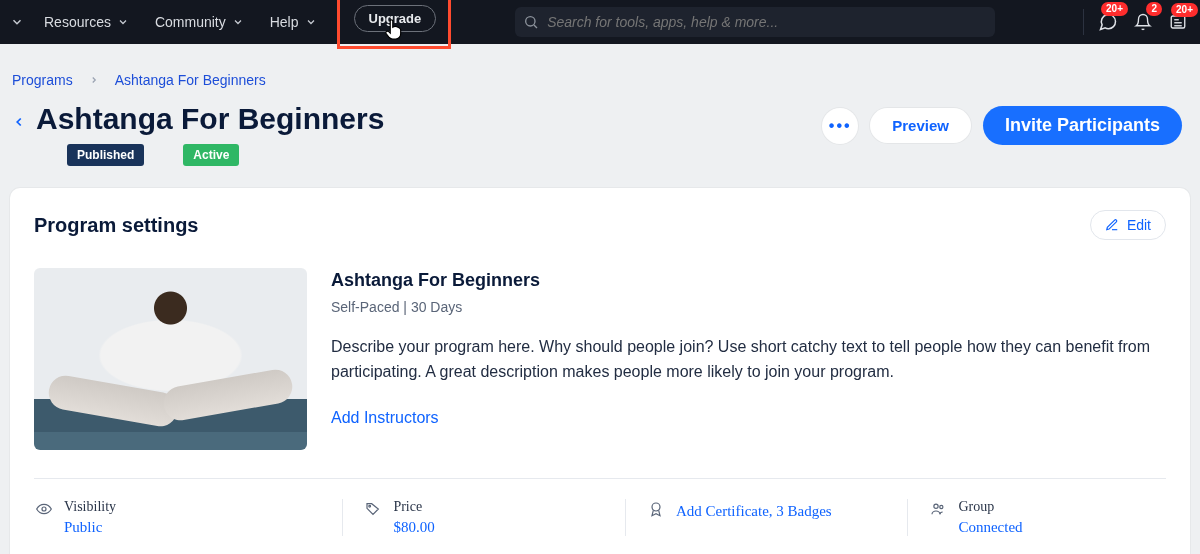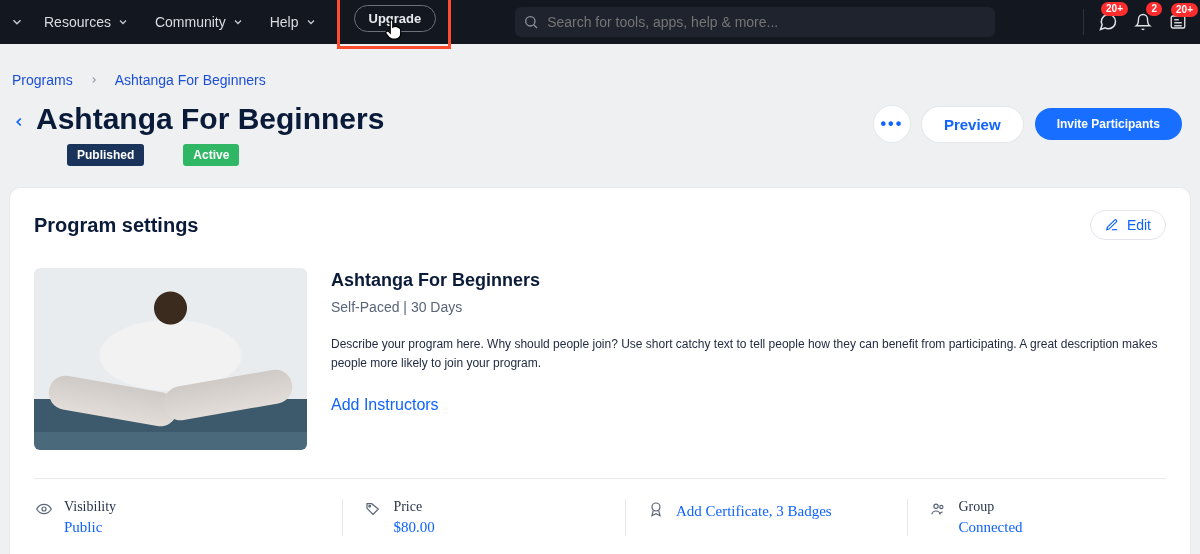--- a/index.html
+++ b/index.html
@@ -67,20 +67,21 @@
     }
     .search {
       background: #1e232e;
       border: none;
       border-radius: 6px;
       height: 30px;
       width: 480px;
       color: #c9ccd1;
       padding: 0 12px 0 32px;
       font-size: 14px;
+      font-style: italic;
     }
     .search-box { position: relative; }
     .search-box .search-ic { position: absolute; left: 8px; top: 50%; transform: translateY(-50%); color: #9aa0a6; }
     .top-right {
       display: flex;
       align-items: center;
       gap: 16px;
       padding-left: 14px;
       border-left: 1px solid #2c3240;
       height: 26px;
@@ -139,21 +140,21 @@
       background: #fff; display:flex;align-items:center;justify-content:center;
       color:#0f63ff; cursor:pointer; box-shadow: 0 0 0 1px rgba(0,0,0,0.04);
       font-weight:700;
     }
     .btn-preview {
       background: #fff; color:#0f63ff; font-weight:600; font-size:15px;
       border-radius: 22px; padding: 9px 22px; cursor:pointer;
       box-shadow: 0 0 0 1px rgba(0,0,0,0.04);
     }
     .btn-invite {
-      background: #186fff; color:#fff; font-weight:600; font-size:12px;
+      background: #186fff; color:#fff; font-weight:600; font-size:18px;
       border-radius: 22px; padding: 9px 22px; cursor:pointer;
     }
     
     .card {
       background:#fff;
       margin: 6px 10px 0 10px;
       border-radius: 10px;
       padding: 22px 24px 0 24px;
       box-shadow: 0 0 0 1px rgba(0,0,0,0.03);
     }
@@ -184,21 +185,21 @@
       background: linear-gradient(#cfcac5,#e2ddd8);
     }
     .thumb::after { 
       width: 130px; height: 34px; right: 14px; top: 110px; border-radius: 20px;
       transform: rotate(-10deg);
       background: linear-gradient(#cfcac5,#e2ddd8);
     }
     .details { flex:1; }
     .prog-name { font-size:18px; font-weight:700; color:#0a1a39; margin-top:2px; }
     .prog-sub { font-size:14px; color:#5a6578; margin-top: 8px; }
-    .prog-desc { font-size:12px; color:#222d42; margin-top: 20px; line-height: 1.55; max-width: 830px; }
+    .prog-desc { font-size:16px; color:#222d42; margin-top: 20px; line-height: 1.55; max-width: 830px; }
     .add-instr { color:#0f63ff; font-size:16px; margin-top: 24px; cursor:pointer; display:inline-block; }
     
     .meta-row {
       border-top:1px solid #e6e9ee;
       display:grid;
       grid-template-columns: 1.1fr 1fr 1fr 1fr;
       padding: 20px 0 28px 0;
       gap: 24px;
       font-family: Liberation Serif, serif;
     }

